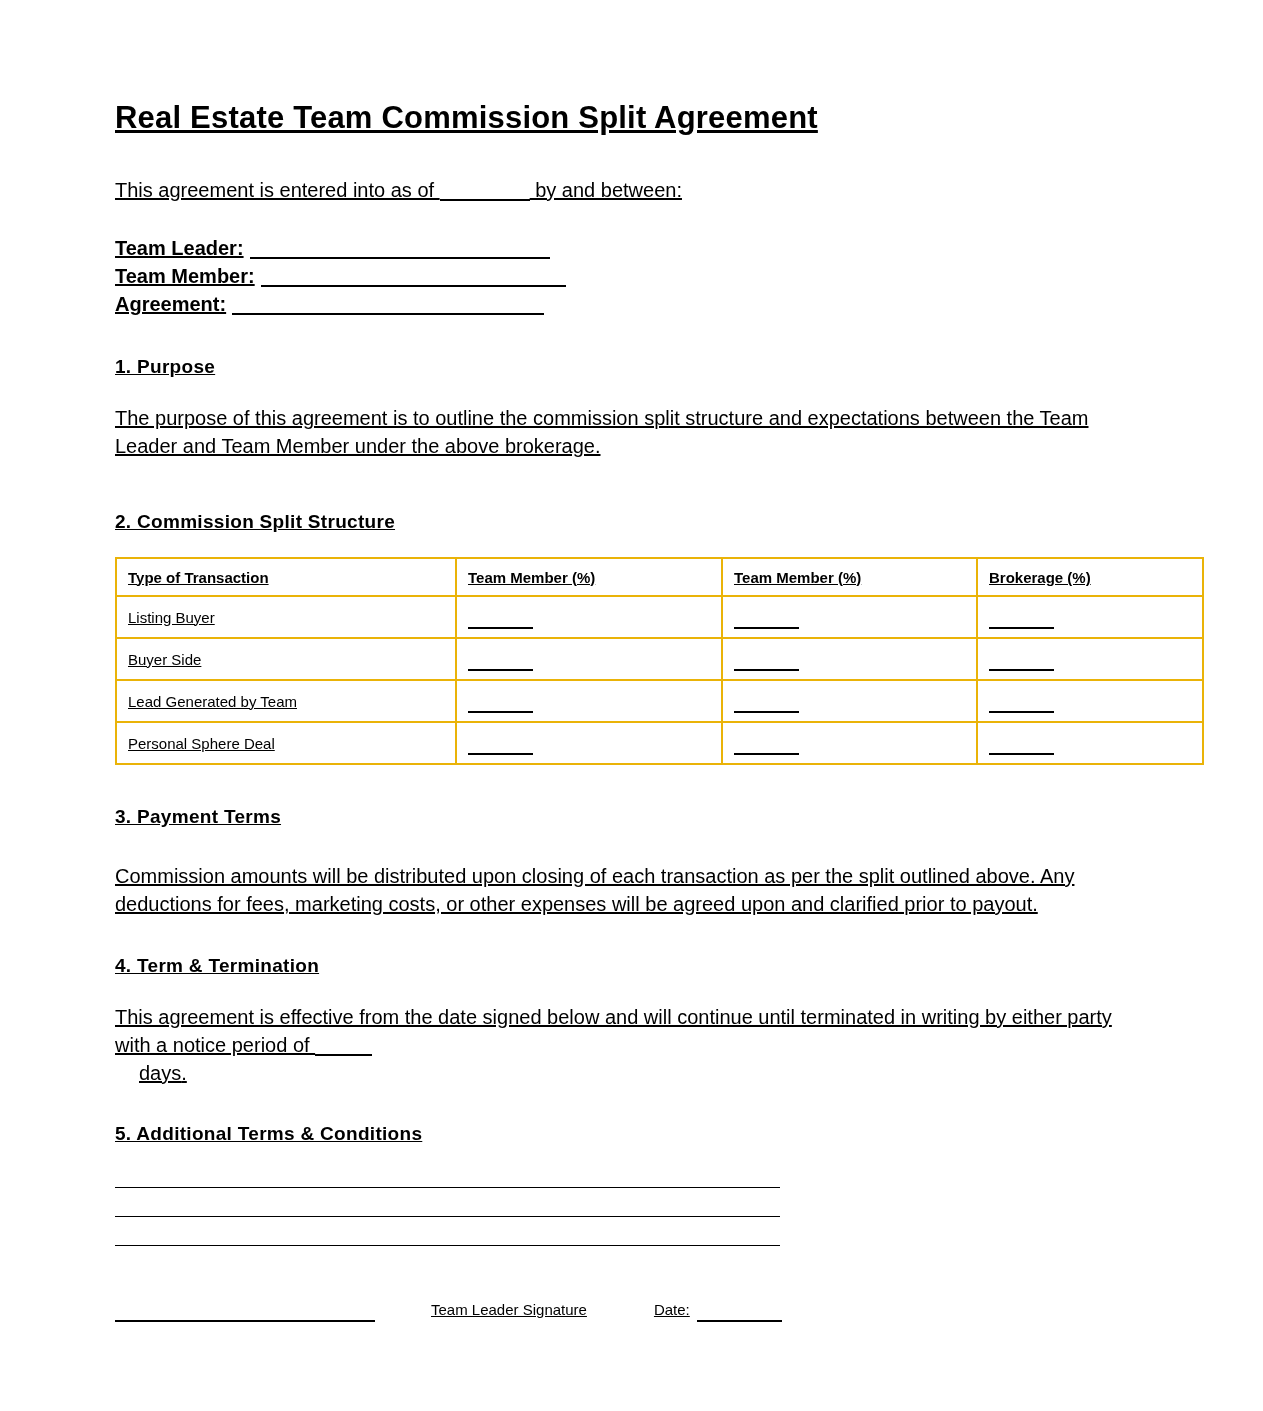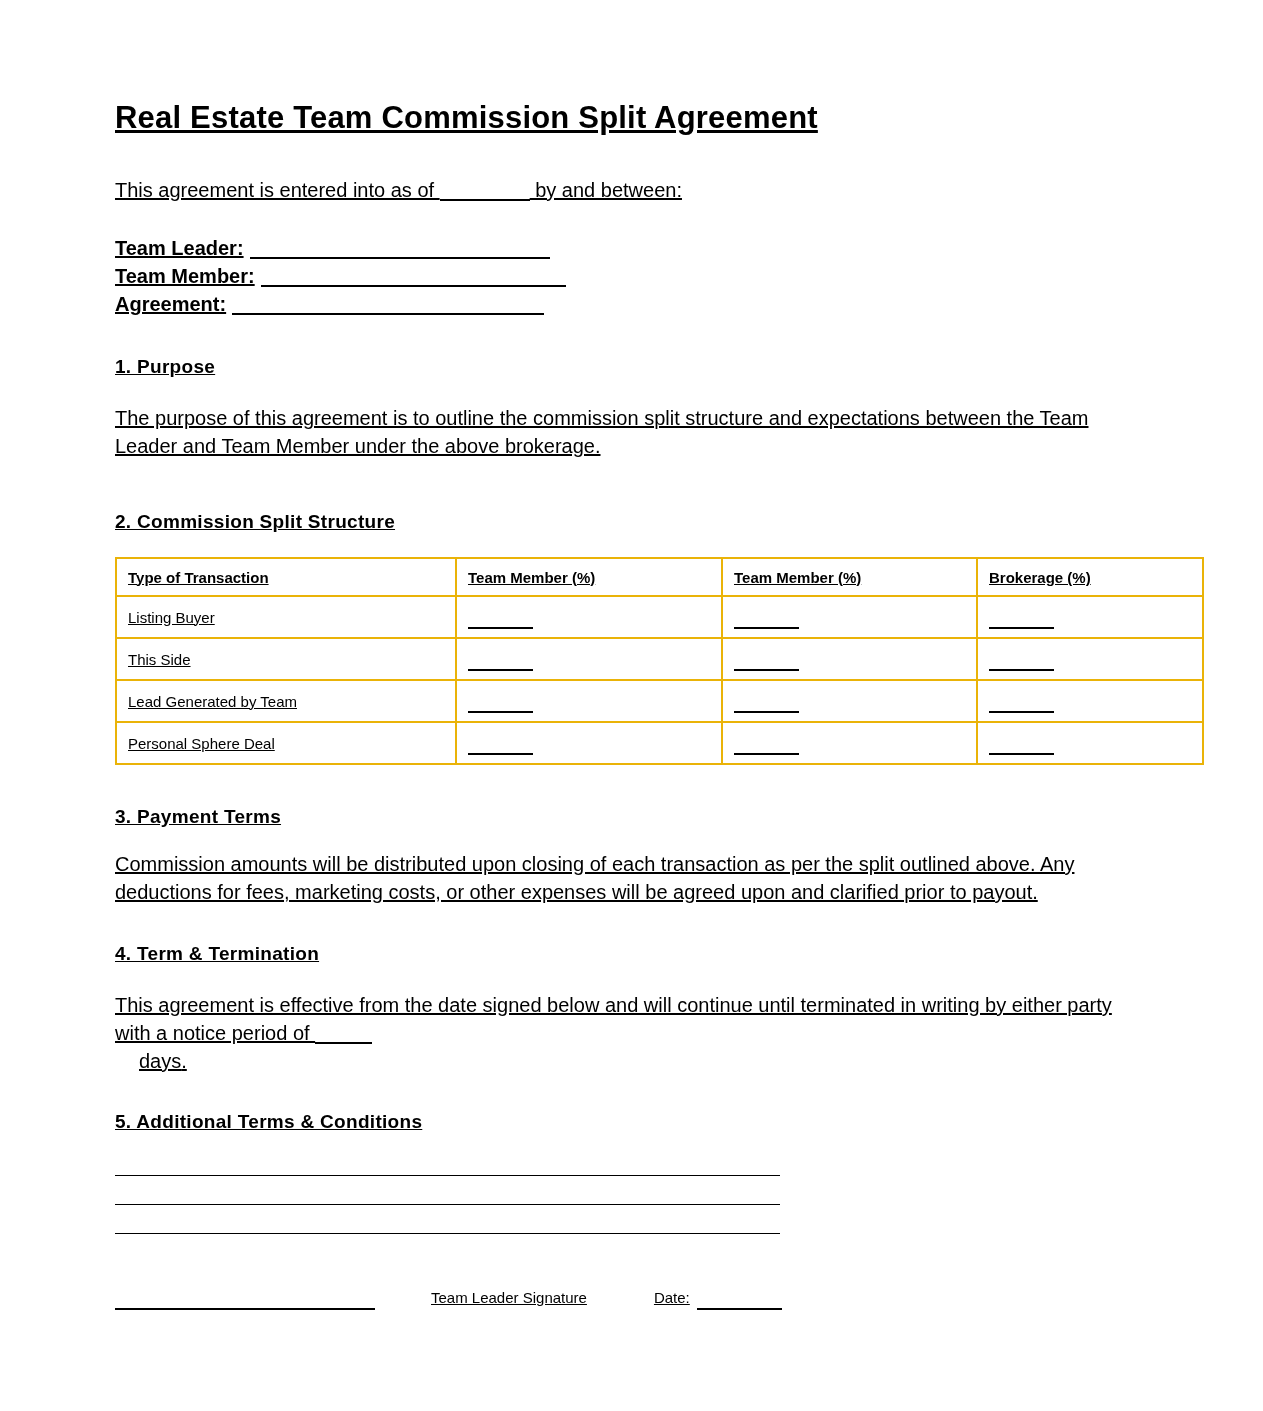--- a/index.html
+++ b/index.html
@@ -38,21 +38,21 @@
     font-size: 19px;
     line-height: 22px;
     margin: 0;
     font-weight: bold;
     letter-spacing: 0.3px;
   }
   .h2-purpose      { margin-top: 38px; }
   .p-purpose       { margin-top: 26px; }
   .h2-split        { margin-top: 51px; }
   .h2-payment      { margin-top: 41px; }
-  .p-payment       { margin-top: 22px; }
+  .p-payment       { margin-top: 34px; }
   .h2-term         { margin-top: 37px; }
   .p-term          { margin-top: 26px; }
   .h2-additional   { margin-top: 36px; }
   .h2-payment      { margin-top: 41px; }
 
   
   .iblank {
     display: inline-block;
     height: 14px;
     border-bottom: 2px solid #000;
@@ -159,21 +159,21 @@
             <span class="cellblank"></span>
           </td>
         <td class="blankcell">
             <span class="cellblank"></span>
           </td>
         <td class="blankcell">
             <span class="cellblank"></span>
           </td>
       </tr>
       <tr>
-        <td>This Side</td>
+        <td>Buyer Side</td>
         <td class="blankcell">
             <span class="cellblank"></span>
           </td>
         <td class="blankcell">
             <span class="cellblank"></span>
           </td>
         <td class="blankcell">
             <span class="cellblank"></span>
           </td>
       </tr>

